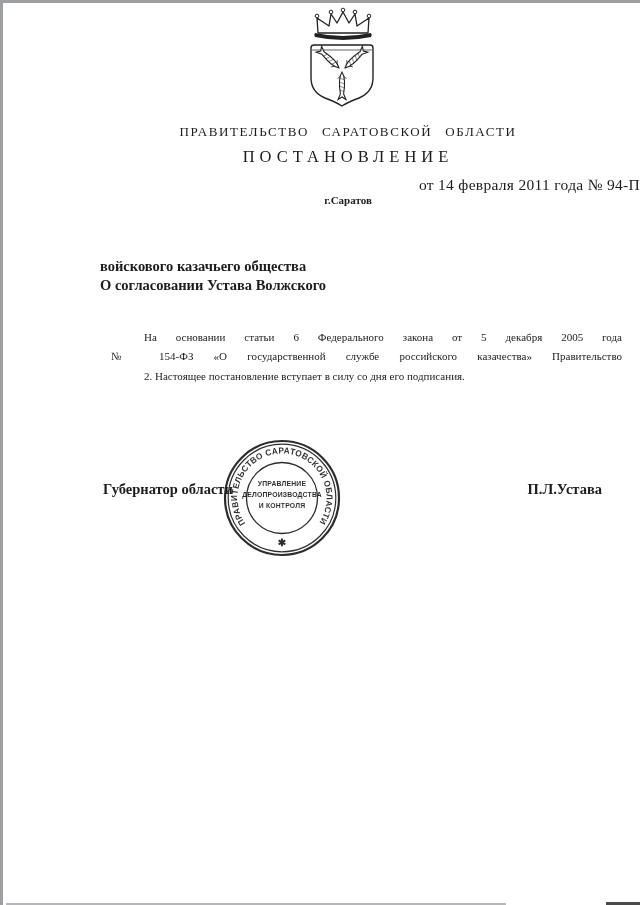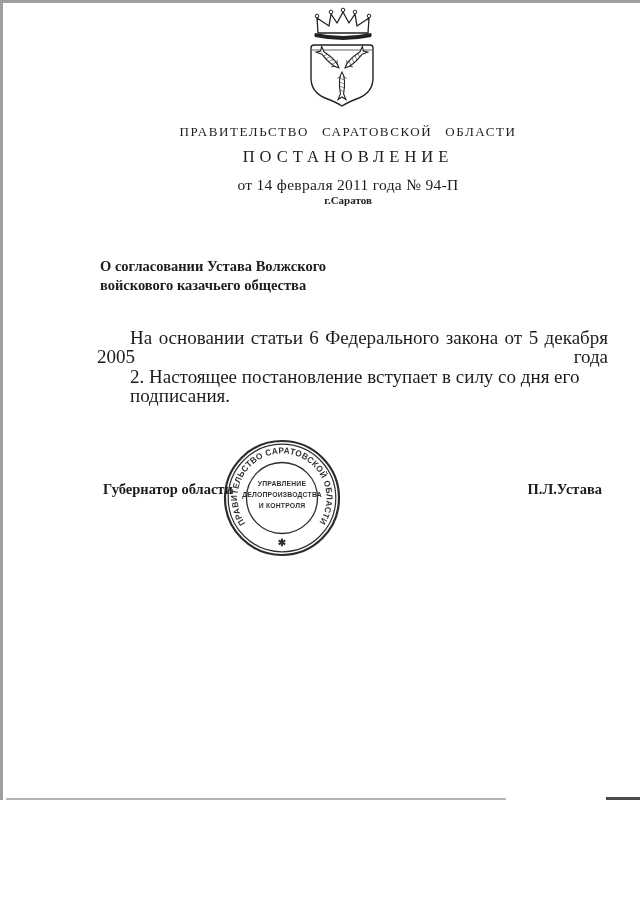--- a/index.html
+++ b/index.html
@@ -1,19 +1,19 @@
 <!DOCTYPE html>
 <html><head>
 <meta charset="utf-8">
 <style>
   html, body { margin: 0; padding: 0; background: #fff; }
   .page {
     position: relative;
     width: 640px;
-    height: 800px;
+    height: 905px;
     background: #fff;
     font-family: "Liberation Serif", serif;
     color: #1c1c1c;
     overflow: hidden;
   }
   
   .edge-top    { position: absolute; top: 0; left: 0; width: 640px; height: 3px; background: #9da0a3; }
   .edge-left   { position: absolute; top: 0; left: 0; width: 3px; height: 905px; background: #9da0a3; }
   .edge-bottom { position: absolute; bottom: 0; left: 6px; width: 500px; height: 2px; background: #b6b6b8; }
   .edge-corner { position: absolute; bottom: 0; right: 0; width: 34px; height: 3px; background: #4a4a4a; }
@@ -36,40 +36,41 @@
     font-size: 16.5px;
     font-weight: normal;
     letter-spacing: 5px;
     line-height: 20px;
   }
   .date-line {
     margin-top: 8px;
     font-size: 15.5px;
     line-height: 19px;
     letter-spacing: 0.3px;
+    text-align: right;
   }
   .city {
     font-size: 11px;
     font-weight: bold;
     line-height: 13px;
   }
 
   .subject {
     position: absolute;
     left: 100px; top: 257px;
     font-size: 14.5px;
     font-weight: bold;
     line-height: 18.5px;
   }
 
   .body-text {
     position: absolute;
-    left: 97px; top: 328px;
+    left: 111px; top: 328px;
     width: 511px;
-    font-size: 19px;
+    font-size: 11px;
     line-height: 19.4px;
   }
   .para-line { white-space: nowrap; }
   .para-line.justify {
     white-space: normal;
     text-align: justify;
     text-align-last: justify;
   }
   .para-line.indent { text-indent: 33px; }
   .list-item { padding-left: 33px; }
@@ -135,26 +136,27 @@
   </svg>
 
   <div class="header-block">
     <div class="org-name">ПРАВИТЕЛЬСТВО САРАТОВСКОЙ ОБЛАСТИ</div>
     <div class="doc-type">ПОСТАНОВЛЕНИЕ</div>
     <div class="date-line">от 14 февраля 2011 года № 94-П</div>
     <div class="city">г.Саратов</div>
   </div>
 
   <div class="subject">
+    <div>войскового казачьего общества</div>
     <div>О согласовании Устава Волжского</div>
-    <div>войскового казачьего общества</div>
   </div>
 
   <div class="body-text">
     <div class="para-line justify indent">На основании статьи 6 Федерального закона от 5 декабря 2005 года</div>
+    <div class="para-line justify">№ 154-ФЗ «О государственной службе российского казачества» Правительство</div>
     <div class="list-item">2. Настоящее постановление вступает в силу со дня его подписания.</div>
   </div>
 
   <div class="signature-row">
     <span>Губернатор области</span>
     <span>П.Л.Устава</span>
   </div>
 
   <svg class="stamp" width="120" height="122" viewBox="0 0 120 122">
     <circle cx="60" cy="61" r="57" fill="none" stroke="#1c1c1c" stroke-width="2.2"></circle>

